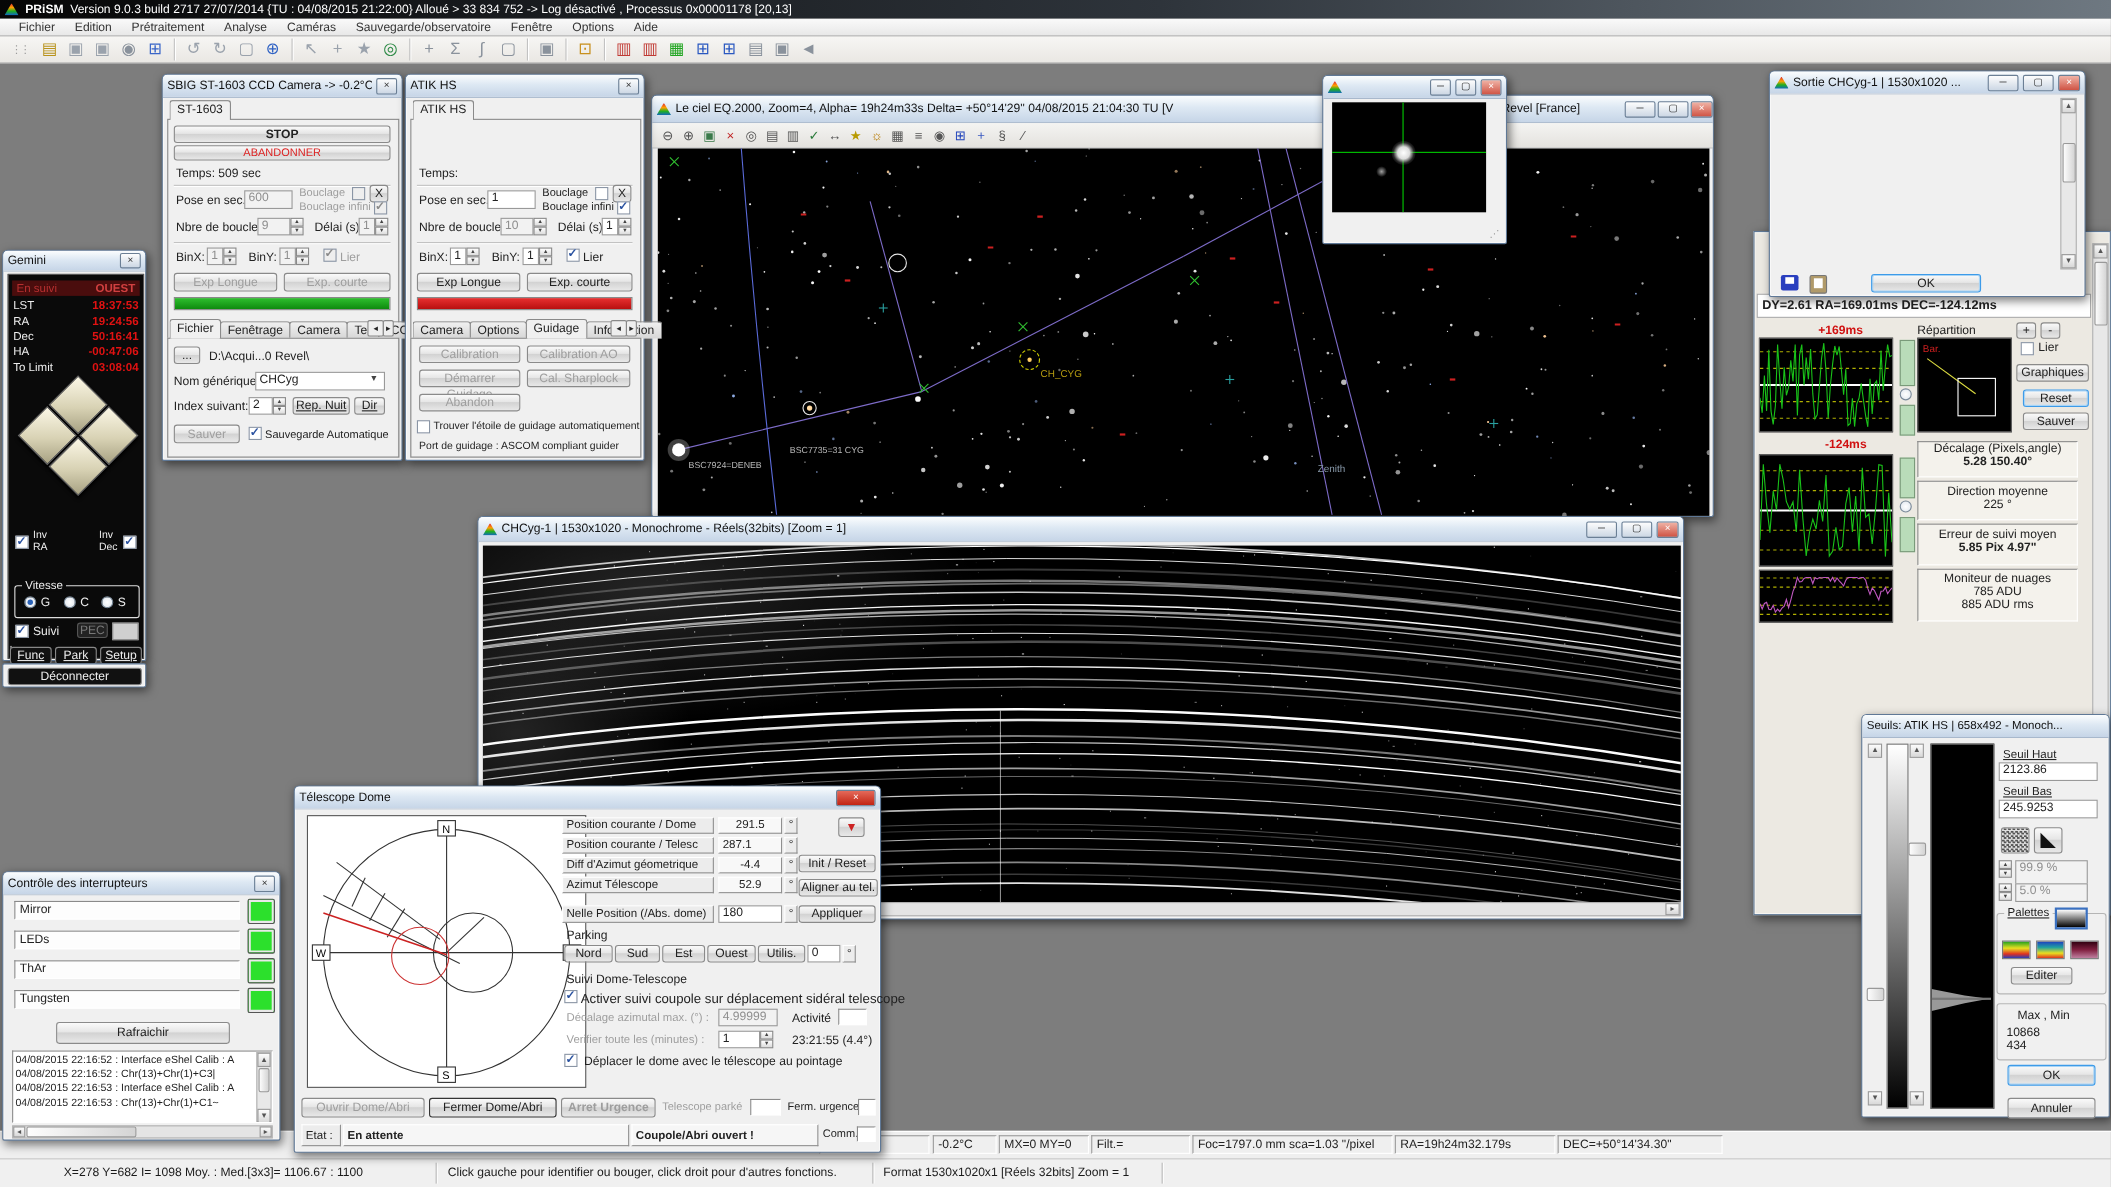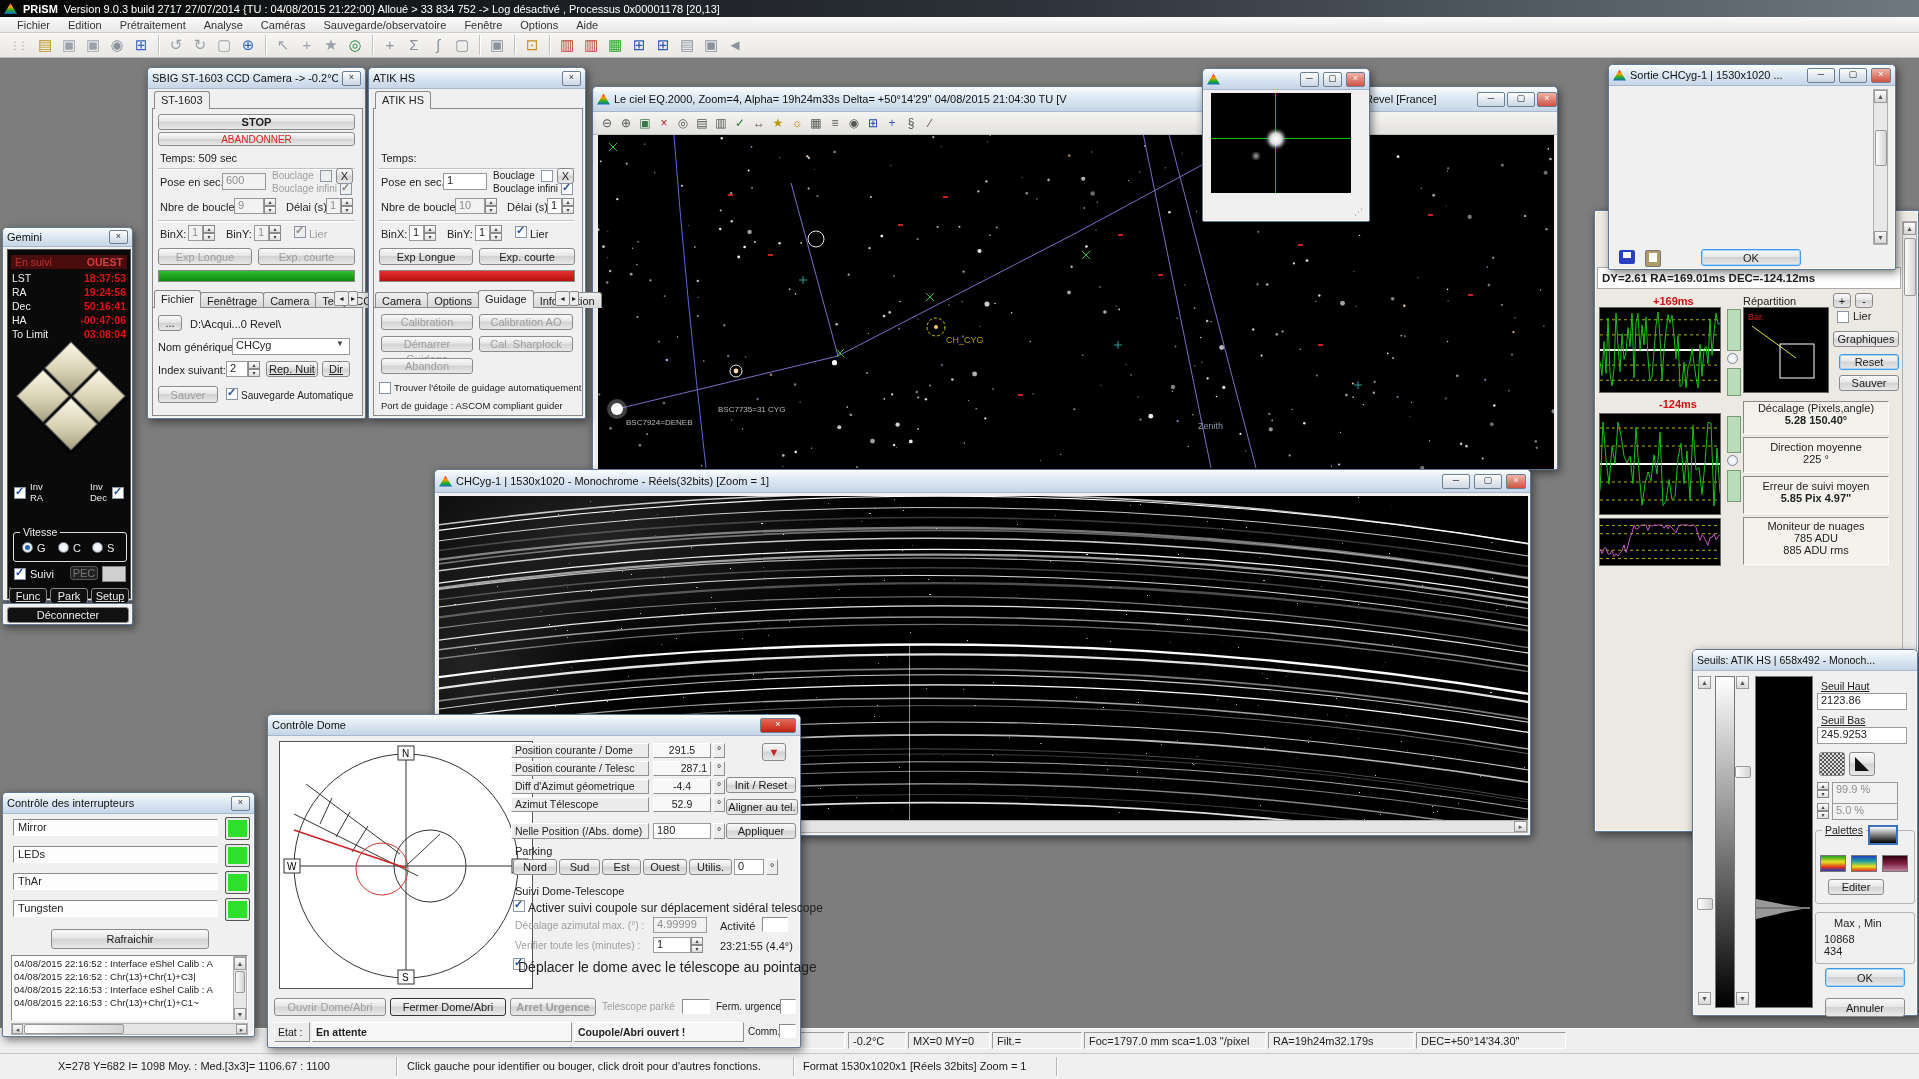--- a/index.html
+++ b/index.html
@@ -1194,21 +1194,21 @@
         </svg>
       <div style="position:absolute;left:4px;top:350px;width:1089px;height:13px;background:#e4e4e4;border:1px solid #b0b0b0;box-sizing:border-box">
         <span class="sarrow" style="left:0;top:0;height:11px;line-height:10px">◂</span>
         <span class="sthumb" style="left:14px;top:0;width:272px;height:11px"></span>
         <span class="sarrow" style="left:1074px;top:0;height:11px;line-height:10px">▸</span>
       </div>
     </div>
 
     <div class="win" style="left:267px;top:656px;width:534px;height:334px;z-index:50">
       <div class="tb">
-        <span class="ttl">Contrôle Dome</span>
+        <span class="ttl">Télescope Dome</span>
         <span class="wbtn close" style="width:34px;background:linear-gradient(#e46a5a,#c22312)">×</span>
       </div>
       <svg viewBox="0 0 252 246" width="252" height="246" style="position:absolute;left:11px;top:26px;background:#fff;border:1px solid #555">
         <circle cx="126" cy="124" r="112" fill="none" stroke="#333"></circle>
         <line x1="126" y1="12" x2="126" y2="236" stroke="#333"></line>
         <line x1="14" y1="124" x2="238" y2="124" stroke="#333"></line>
         <circle cx="150" cy="124" r="36" fill="none" stroke="#333"></circle>
         <line x1="120" y1="112" x2="26" y2="42" stroke="#333"></line>
         <line x1="138" y1="134" x2="14" y2="72" stroke="#333"></line>
         <line x1="70" y1="70" x2="56" y2="95" stroke="#333"></line>
@@ -1224,21 +1224,21 @@
         <rect x="4" y="117" width="16" height="14" fill="#fff" stroke="#333"></rect>
         <text x="7" y="128" font-size="10">W</text>
         <rect x="232" y="117" width="16" height="14" fill="#fff" stroke="#333"></rect>
         <text x="236" y="128" font-size="10">E</text>
       </svg>
       <div id="domerows">
           <span class="dlabel" style="left: 243px; top: 28px; width: 138px; height: 15px; line-height: 13px;">Position courante / Dome</span>
           <span class="dlabel" style="left: 385px; top: 28px; width: 58px; height: 15px; line-height: 13px; text-align: center; background: rgb(248, 248, 248);">291.5</span>
           <span class="dlabel" style="left: 445px; top: 28px; width: 12px; height: 15px; line-height: 13px;">°</span>
           <span class="dlabel" style="left: 243px; top: 46px; width: 138px; height: 15px; line-height: 13px;">Position courante / Telesc</span>
-          <span class="dlabel" style="left: 385px; top: 46px; width: 58px; height: 15px; line-height: 13px; text-align: right; background: rgb(248, 248, 248);">287.1</span>
+          <span class="dlabel" style="left: 385px; top: 46px; width: 58px; height: 15px; line-height: 13px; text-align: left; background: rgb(248, 248, 248);">287.1</span>
           <span class="dlabel" style="left: 445px; top: 46px; width: 12px; height: 15px; line-height: 13px;">°</span>
           <span class="dlabel" style="left: 243px; top: 64px; width: 138px; height: 15px; line-height: 13px;">Diff d'Azimut géometrique</span>
           <span class="dlabel" style="left: 385px; top: 64px; width: 58px; height: 15px; line-height: 13px; text-align: center; background: rgb(248, 248, 248);">-4.4</span>
           <span class="dlabel" style="left: 445px; top: 64px; width: 12px; height: 15px; line-height: 13px;">°</span>
           <span class="dlabel" style="left: 243px; top: 82px; width: 138px; height: 15px; line-height: 13px;">Azimut Télescope</span>
           <span class="dlabel" style="left: 385px; top: 82px; width: 58px; height: 15px; line-height: 13px; text-align: center; background: rgb(248, 248, 248);">52.9</span>
           <span class="dlabel" style="left: 445px; top: 82px; width: 12px; height: 15px; line-height: 13px;">°</span>
         </div>
       <span class="btn" style="left:458px;top:62px;width:70px;height:16px;line-height:15px">Init / Reset</span>
       <span class="btn" style="left:458px;top:84px;width:72px;height:16px;line-height:15px">Aligner au tel.</span>
@@ -1265,21 +1265,21 @@
       <span class="lbl" style="left:452px;top:205px">Activité</span>
       <span class="sunk" style="left:494px;top:202px;width:26px;height:15px"></span>
       <span class="lbl dis" style="left:247px;top:225px;font-size:10.3px">Verifier toute les (minutes) :</span>
       <span class="field" style="left:385px;top:222px;width:38px;height:16px">1</span>
       <span class="sp" style="left:423px;top:222px">
           <i>▴</i>
           <i>▾</i>
         </span>
       <span class="lbl" style="left:452px;top:225px">23:21:55 (4.4°)</span>
       <span class="cb on" style="left:245px;top:243px"></span>
-      <span class="lbl" style="left:250px;top:244px;font-size:14px">Déplacer le dome avec le télescope au pointage</span>
+      <span class="lbl" style="left:263px;top:244px;font-size:11px">Déplacer le dome avec le télescope au pointage</span>
       <span class="btn dis" style="left:6px;top:283px;width:112px;height:18px;line-height:17px">Ouvrir Dome/Abri</span>
       <span class="btn" style="left:122px;top:283px;width:116px;height:18px;line-height:17px;border:1px solid #333">Fermer Dome/Abri</span>
       <span class="btn dis" style="left:242px;top:283px;width:86px;height:18px;line-height:17px;font-weight:bold">Arret Urgence</span>
       <span class="lbl dis" style="left:334px;top:286px;font-size:10px">Telescope parké</span>
       <span class="sunk" style="left:414px;top:284px;width:28px;height:15px"></span>
       <span class="lbl" style="left:448px;top:286px;font-size:10px">Ferm. urgence</span>
       <span class="sunk" style="left:512px;top:284px;width:16px;height:15px"></span>
       <span class="dlabel" style="left:6px;top:307px;width:36px;height:20px;line-height:18px">Etat :</span>
       <span class="dlabel" style="left:44px;top:307px;width:260px;height:20px;line-height:18px;font-weight:bold;background:#f6f6f6">En attente</span>
       <span class="dlabel" style="left:306px;top:307px;width:170px;height:20px;line-height:18px;font-weight:bold;background:#f6f6f6">Coupole/Abri ouvert !</span>

